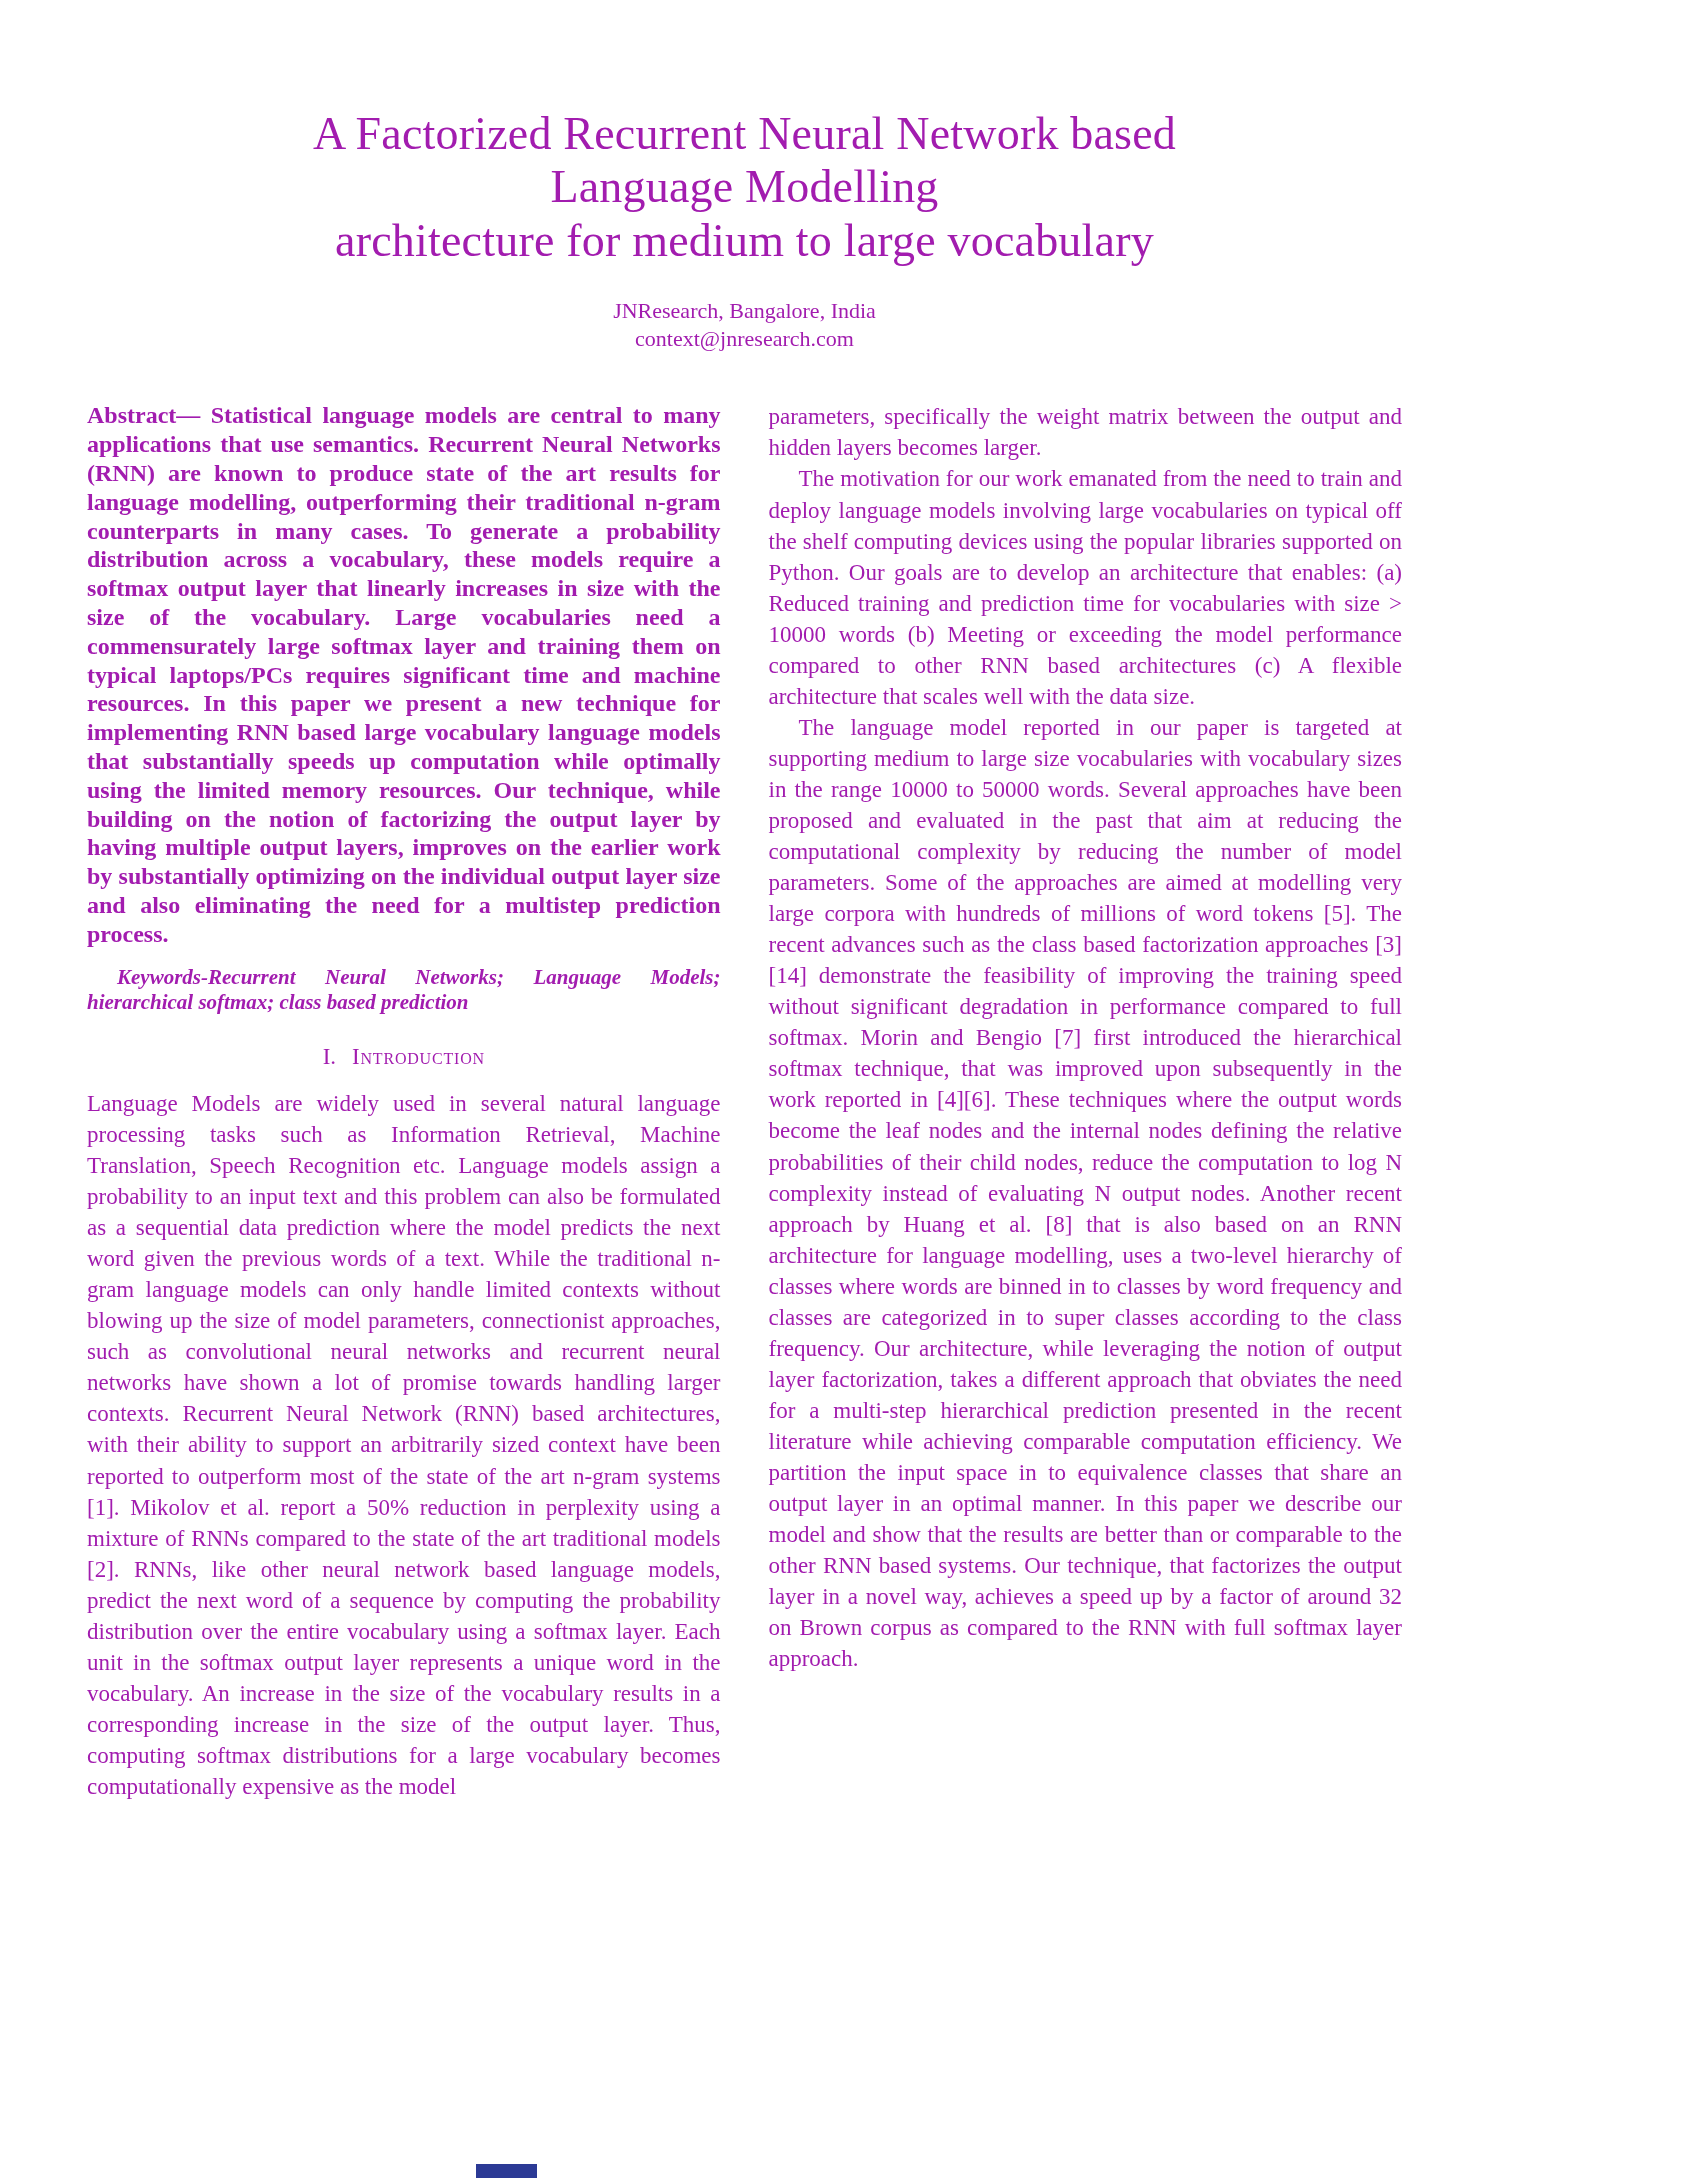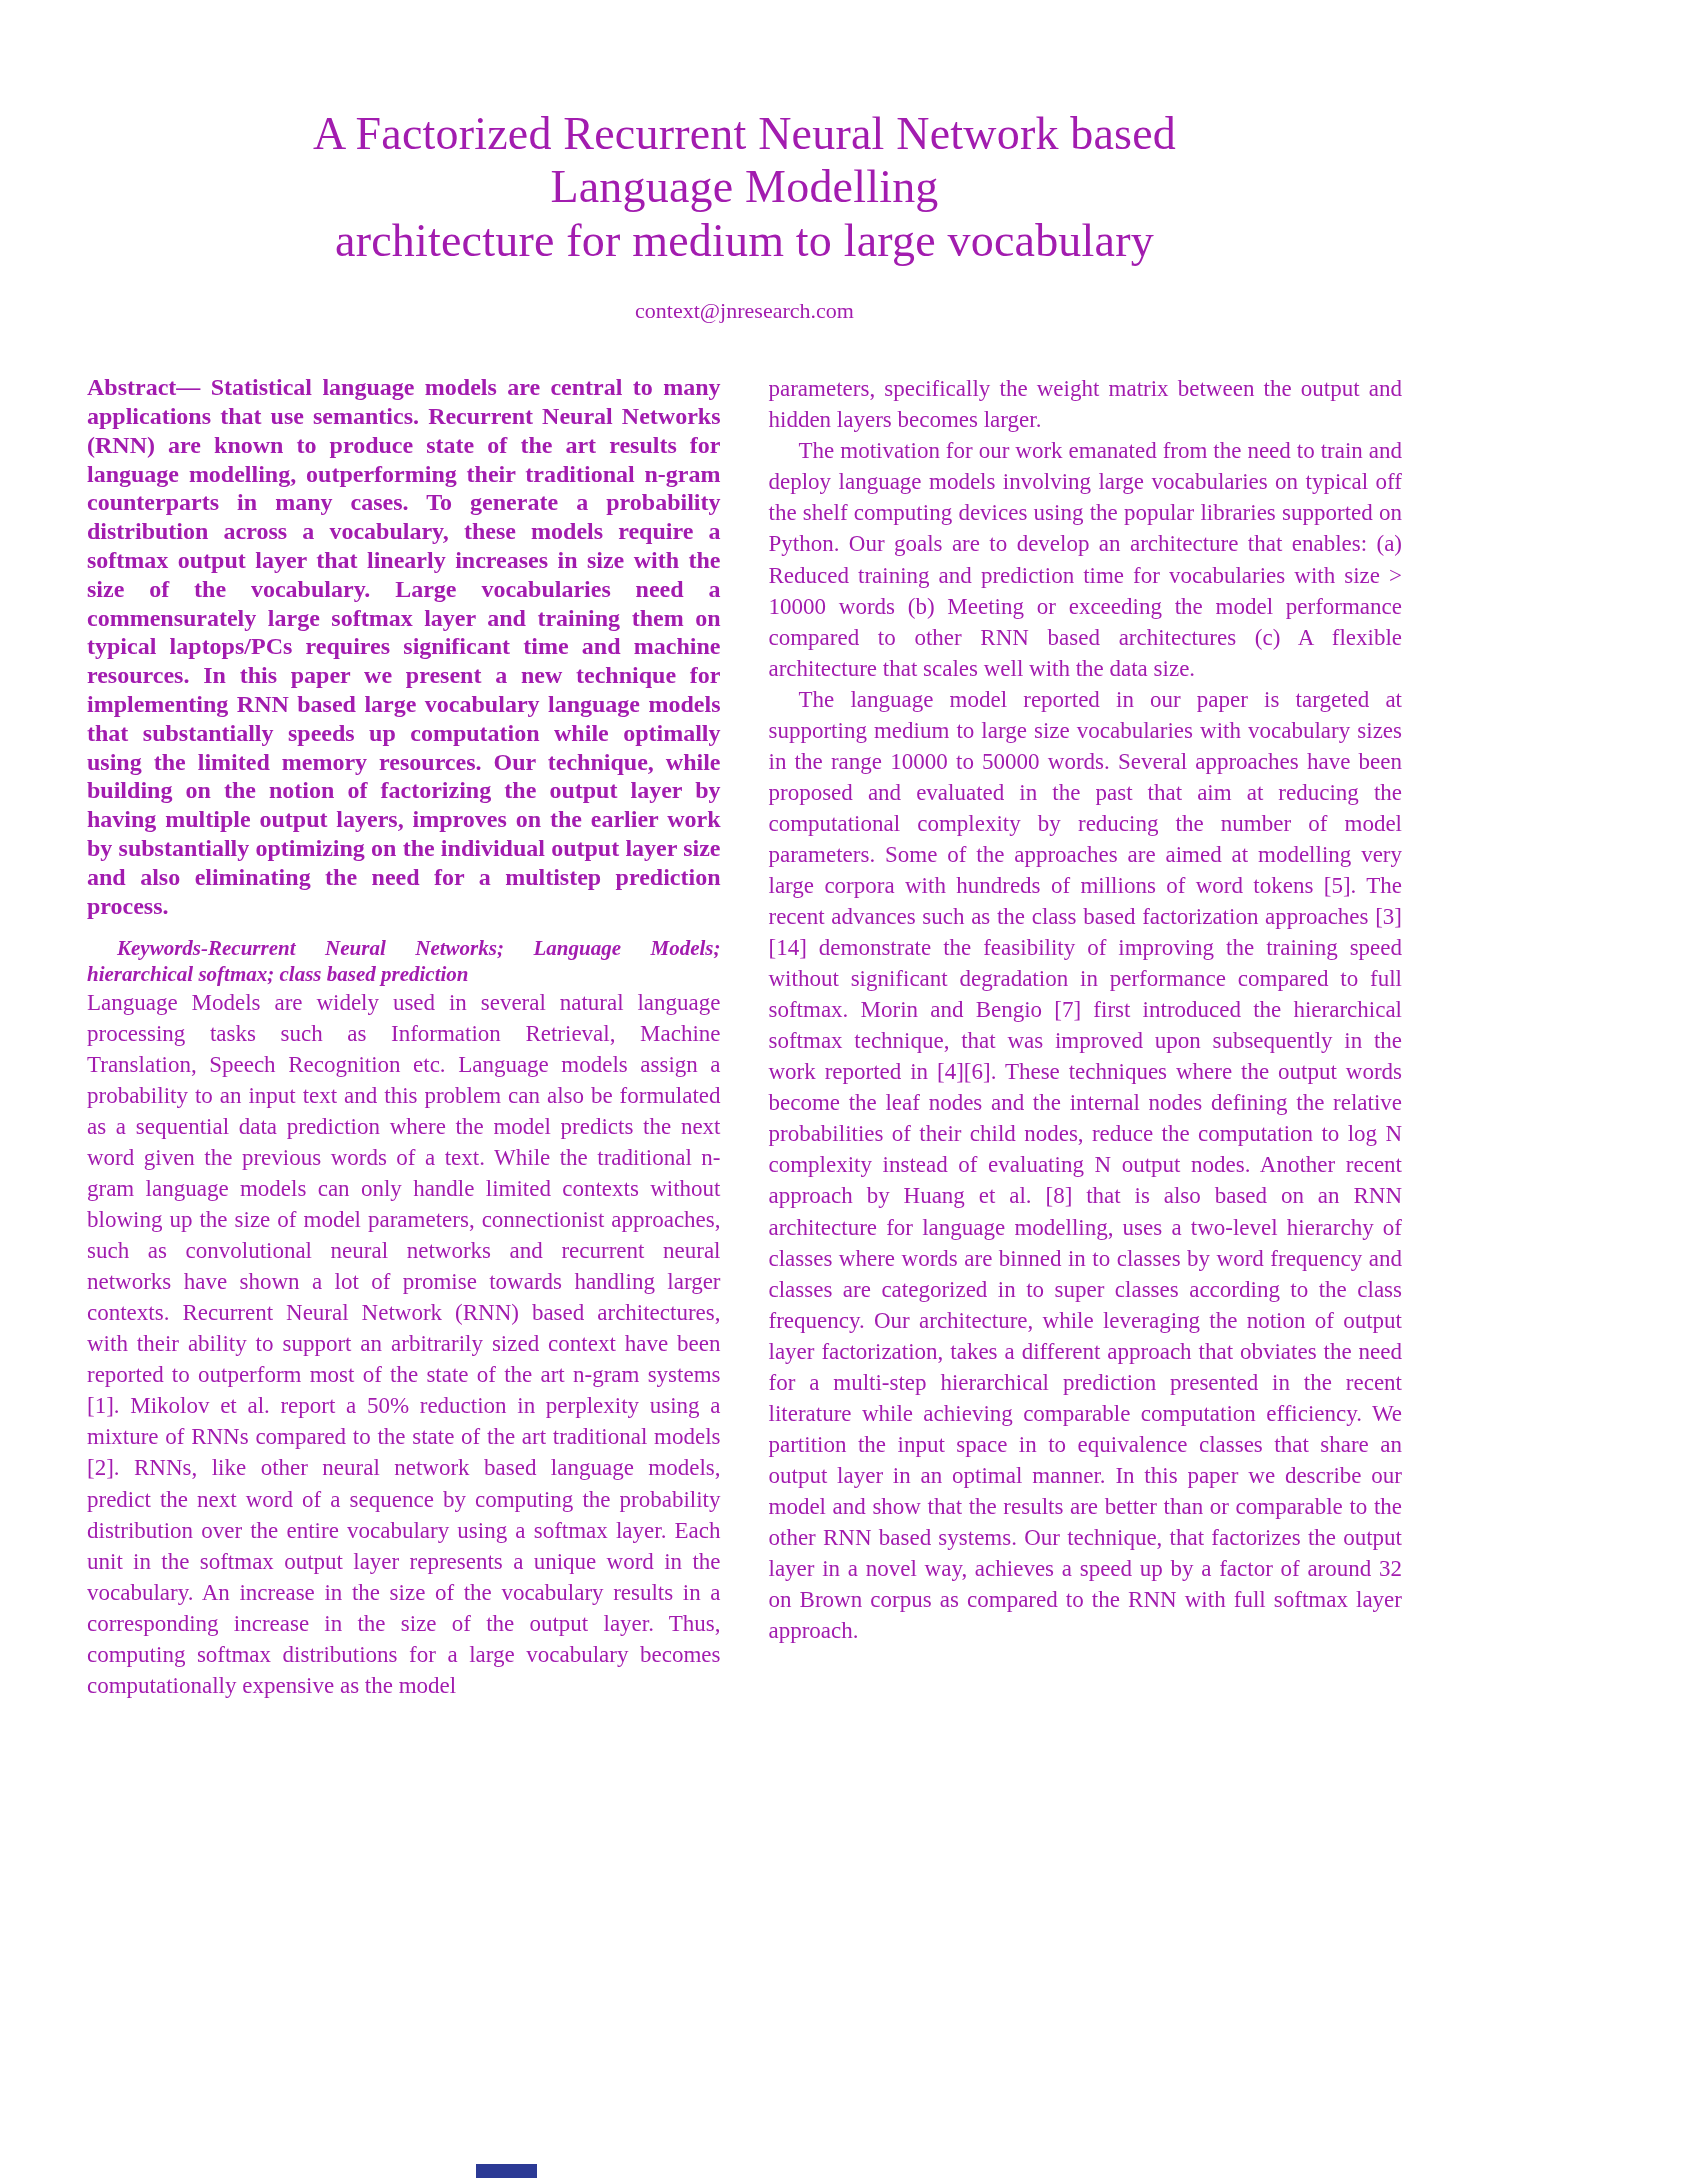--- a/index.html
+++ b/index.html
@@ -82,28 +82,30 @@
 <div class="page">
   <div class="content">
 
     <h1 class="title">
       <span class="title-line">A Factorized Recurrent Neural Network based</span>
       <span class="title-line">Language Modelling</span>
       <span class="title-line">architecture for medium to large vocabulary</span>
     </h1>
 
     <div class="author-block">
+      <div>JNResearch, Bangalore, India</div>
       <div>context@jnresearch.com</div>
     </div>
 
     <div class="columns">
 
       <section class="col">
         <p class="abstract"><span class="abstract-label">Abstract—</span> <span>Statistical language models are central to many applications that use semantics. Recurrent Neural Networks (RNN) are known to produce state of the art results for language modelling, outperforming their traditional n-gram counterparts in many cases. To generate a probability distribution across a vocabulary, these models require a softmax output layer that linearly increases in size with the size of the vocabulary. Large vocabularies need a commensurately large softmax layer and training them on typical laptops/PCs requires significant time and machine resources. In this paper we present a new technique for implementing RNN based large vocabulary language models that substantially speeds up computation while optimally using the limited memory resources. Our technique, while building on the notion of factorizing the output layer by having multiple output layers, improves on the earlier work by substantially optimizing on the individual output layer size and also eliminating the need for a multistep prediction process.</span></p>
         <p class="keywords">Keywords-Recurrent Neural Networks; Language Models; hierarchical softmax; class based prediction</p>
+        <h2 class="section-heading"><span class="sec-num">I.</span><span class="sec-title">Introduction</span></h2>
         <p class="body-par noindent">Language Models are widely used in several natural language processing tasks such as Information Retrieval, Machine Translation, Speech Recognition etc. Language models assign a probability to an input text and this problem can also be formulated as a sequential data prediction where the model predicts the next word given the previous words of a text. While the traditional n-gram language models can only handle limited contexts without blowing up the size of model parameters, connectionist approaches, such as convolutional neural networks and recurrent neural networks have shown a lot of promise towards handling larger contexts. Recurrent Neural Network (RNN) based architectures, with their ability to support an arbitrarily sized context have been reported to outperform most of the state of the art n-gram systems [1]. Mikolov et al. report a 50% reduction in perplexity using a mixture of RNNs compared to the state of the art traditional models [2]. RNNs, like other neural network based language models, predict the next word of a sequence by computing the probability distribution over the entire vocabulary using a softmax layer. Each unit in the softmax output layer represents a unique word in the vocabulary. An increase in the size of the vocabulary results in a corresponding increase in the size of the output layer. Thus, computing softmax distributions for a large vocabulary becomes computationally expensive as the model</p>
       </section>
 
       <section class="col">
         <p class="body-par noindent">parameters, specifically the weight matrix between the output and hidden layers becomes larger.</p>
         <p class="body-par">The motivation for our work emanated from the need to train and deploy language models involving large vocabularies on typical off the shelf computing devices using the popular libraries supported on Python. Our goals are to develop an architecture that enables: (a) Reduced training and prediction time for vocabularies with size &gt; 10000 words (b) Meeting or exceeding the model performance compared to other RNN based architectures (c) A flexible architecture that scales well with the data size.</p>
         <p class="body-par">The language model reported in our paper is targeted at supporting medium to large size vocabularies with vocabulary sizes in the range 10000 to 50000 words. Several approaches have been proposed and evaluated in the past that aim at reducing the computational complexity by reducing the number of model parameters. Some of the approaches are aimed at modelling very large corpora with hundreds of millions of word tokens [5]. The recent advances such as the class based factorization approaches [3][14] demonstrate the feasibility of improving the training speed without significant degradation in performance compared to full softmax. Morin and Bengio [7] first introduced the hierarchical softmax technique, that was improved upon subsequently in the work reported in [4][6]. These techniques where the output words become the leaf nodes and the internal nodes defining the relative probabilities of their child nodes, reduce the computation to log N complexity instead of evaluating N output nodes. Another recent approach by Huang et al. [8] that is also based on an RNN architecture for language modelling, uses a two-level hierarchy of classes where words are binned in to classes by word frequency and classes are categorized in to super classes according to the class frequency. Our architecture, while leveraging the notion of output layer factorization, takes a different approach that obviates the need for a multi-step hierarchical prediction presented in the recent literature while achieving comparable computation efficiency. We partition the input space in to equivalence classes that share an output layer in an optimal manner. In this paper we describe our model and show that the results are better than or comparable to the other RNN based systems. Our technique, that factorizes the output layer in a novel way, achieves a speed up by a factor of around 32 on Brown corpus as compared to the RNN with full softmax layer approach.</p>
       </section>
 
     </div>

